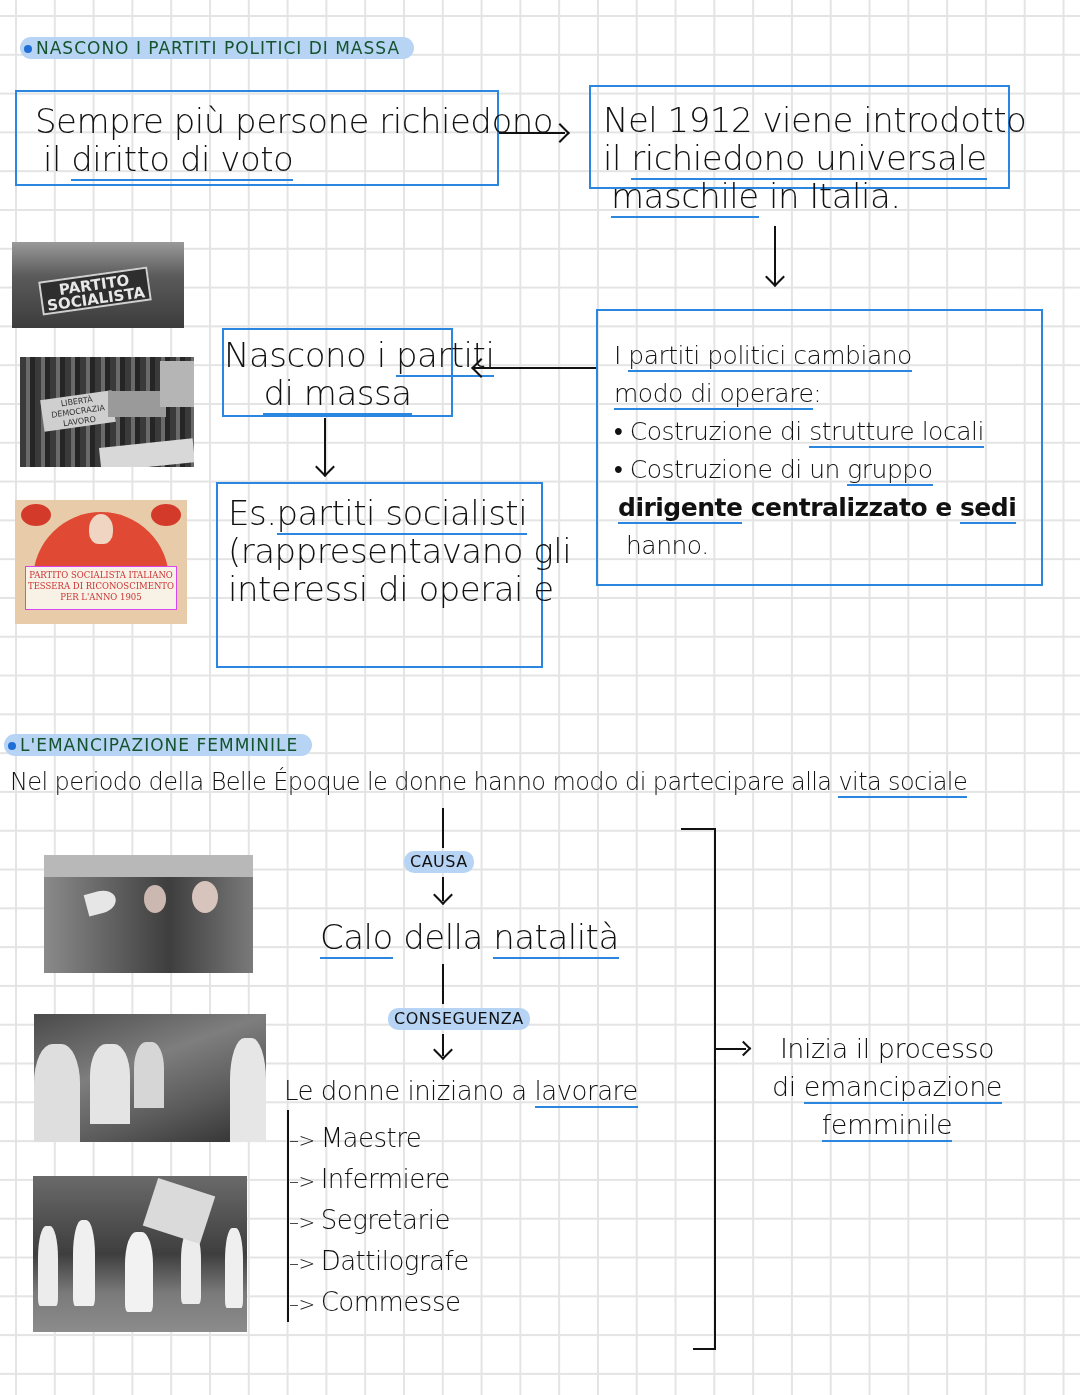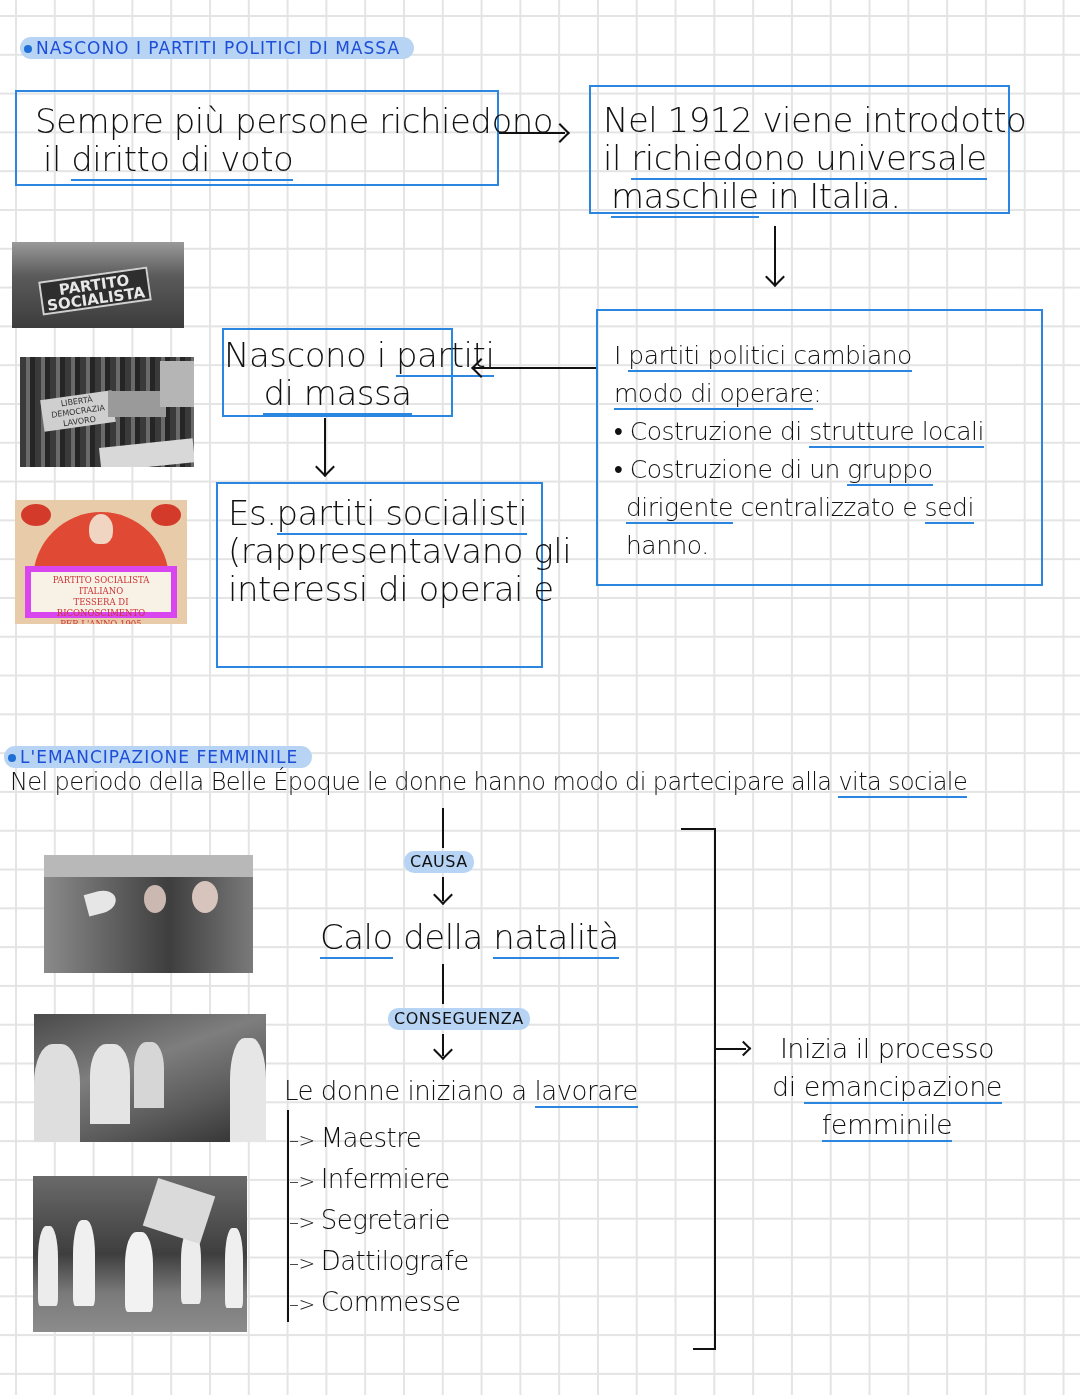--- a/index.html
+++ b/index.html
@@ -10,21 +10,21 @@
         linear-gradient(to right, #e4e4e4 1.5px, transparent 1.5px),
         linear-gradient(to bottom, #e4e4e4 1.5px, transparent 1.5px);
       background-size: 38.8px 38.8px;
       background-position: 15px 15px;
       font-family: "DejaVu Sans", sans-serif;
       color: #111;
     }
     .abs { position: absolute; }
     .heading {
       font-family: "DejaVu Sans", sans-serif;
-      font-size: 17px; letter-spacing: 1px; color: #1d4ed8;
+      font-size: 17px; letter-spacing: 1px; color: #14532d;
       padding: 1px 14px 1px 4px; border-radius: 12px;
       background: #b7d4f4; white-space: nowrap; font-weight: 400;
     }
     .heading .dot {
       display: inline-block; width: 8px; height: 8px; border-radius: 50%;
       background: #1f6fd6; margin-right: 4px; vertical-align: middle;
     }
     .box {
       position: absolute; border: 2.5px solid #2a86df; box-sizing: border-box;
       background: transparent;
@@ -60,21 +60,21 @@
 <div class="box" style="left:15px; top:90px; width:484px; height:96px;">
   <div class="hand" style="position:absolute; left:18px; top:10px; white-space:nowrap;">
     <div>Sempre più persone richiedono</div>
     <div style="margin-left:8px;"><span>il </span><span class="ul">diritto di voto</span></div>
   </div>
 </div>
 
 <div class="line" style="left:499px; top:132px; width:66px; height:2px;"></div>
 <div class="arrowhead-right" style="left:553px; top:126px;"></div>
 
-<div class="box" style="left:589px; top:85px; width:421px; height:129px;">
+<div class="box" style="left:589px; top:85px; width:421px; height:104px;">
   <div class="hand" style="position:absolute; left:12px; top:14px; white-space:nowrap;">
     <div>Nel 1912 viene introdotto</div>
     <div><span>il </span><span class="ul">richiedono universale</span></div>
     <div style="margin-left:8px;"><span class="ul">maschile</span><span> in Italia.</span></div>
   </div>
 </div>
 
 <div class="line" style="left:774px; top:226px; width:2px; height:58px;"></div>
 <div class="arrowhead-down" style="left:768px; top:270px;"></div>
 
@@ -87,21 +87,21 @@
   <div style="position:absolute; left:88px; top:34px; width:58px; height:26px; background:#9a9a9a;"></div>
   <div style="position:absolute; left:140px; top:4px; width:34px; height:46px; background:#b5b5b5;"></div>
   <div style="position:absolute; left:80px; top:86px; width:94px; height:24px; background:#d8d8d8; transform:rotate(-6deg);"></div>
 </div>
 
 <div class="photo" style="left:15px; top:500px; width:172px; height:124px; background:#e8ccaa;">
   <div style="position:absolute; left:18px; top:12px; width:136px; height:70px; background:#e04a34; border-radius:70px 70px 0 0;"></div>
   <div style="position:absolute; left:6px; top:4px; width:30px; height:22px; background:#d33a2a; border-radius:50%;"></div>
   <div style="position:absolute; left:136px; top:4px; width:30px; height:22px; background:#d33a2a; border-radius:50%;"></div>
   <div style="position:absolute; left:74px; top:14px; width:24px; height:30px; background:#f0d6c2; border-radius:50% 50% 40% 40%;"></div>
-  <div style="position:absolute; left:10px; top:66px; width:152px; height:52px; background:#f7f1e6; border:6px solid #d946ef; text-align:center; font-family:'DejaVu Serif',serif; color:#c33; font-size:8.5px; line-height:11px; padding-top:3px; box-sizing:border-box;">
+  <div style="position:absolute; left:10px; top:66px; width:152px; height:44px; background:#f7f1e6; border:1px solid #d946ef; text-align:center; font-family:'DejaVu Serif',serif; color:#c33; font-size:8.5px; line-height:11px; padding-top:3px; box-sizing:border-box;">
     <div>PARTITO SOCIALISTA ITALIANO</div>
     <div>TESSERA DI RICONOSCIMENTO</div>
     <div>PER L'ANNO 1905</div>
   </div>
 </div>
 
 <div class="box" style="left:222px; top:328px; width:231px; height:89px;">
   <div class="hand" style="position:absolute; left:0; top:6px; width:100%; text-align:center; white-space:nowrap;">
     <div><span>Nascono i </span><span class="ul">partiti</span></div>
     <div><span class="ul">di massa</span></div>
@@ -121,26 +121,26 @@
     <div>interessi di operai e</div>
   </div>
 </div>
 
 <div class="box" style="left:596px; top:309px; width:447px; height:277px;">
   <div class="hand" style="position:absolute; left:16px; top:26px; white-space:nowrap; font-size:25px;">
     <div><span>I </span><span class="ul">partiti politici cambiano</span></div>
     <div><span class="ul">modo di operare</span><span>:</span></div>
     <div><span>• Costruzione di </span><span class="ul">strutture locali</span></div>
     <div><span>• Costruzione di un </span><span class="ul">gruppo</span></div>
-    <div style="margin-left:12px;"><span class="ul">dirigente</span><span> centralizzato e </span><span class="ul">sedi</span></div>
+    <div style="margin-left:4px;font-weight:bold;"><span class="ul">dirigente</span><span> centralizzato e </span><span class="ul">sedi</span></div>
     <div style="margin-left:12px;">hanno.</div>
   </div>
 </div>
 
-<div class="abs heading" style="left:4px; top:734px;margin-top:12px;">
+<div class="abs heading" style="left:4px; top:734px;">
   <span class="dot"></span><span>L'EMANCIPAZIONE FEMMINILE</span>
 </div>
 
 <div class="abs hand" style="left:10px; top:763px; white-space:nowrap; font-size:24px; letter-spacing:-0.6px;">
   <span>Nel periodo della Belle Époque le donne hanno modo di partecipare alla </span><span class="ul">vita sociale</span>
 </div>
 
 <div class="line" style="left:442px; top:808px; width:2px; height:40px;"></div>
 <div class="pill" style="left:404px; top:851px;">CAUSA</div>
 <div class="line" style="left:442px; top:877px; width:2px; height:24px;"></div>

